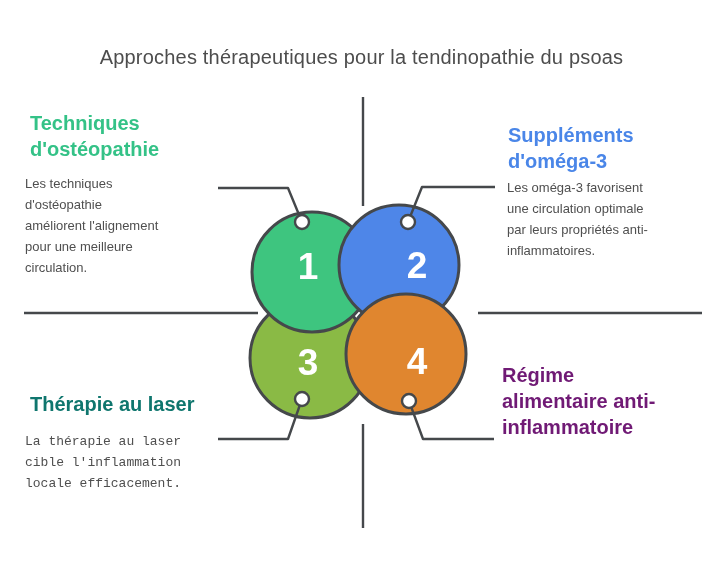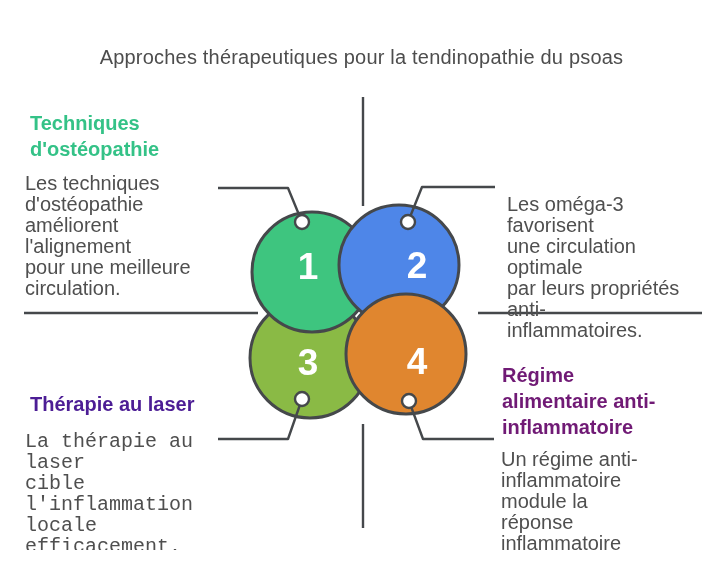--- a/index.html
+++ b/index.html
@@ -8,21 +8,21 @@
     font-family:"Liberation Sans", sans-serif;
   }
   .title{
     position:absolute;left:0;right:0;top:46px;text-align:center;
     font-size:20px;font-weight:400;letter-spacing:.2px;
   }
   .label{
     position:absolute;font-size:20px;font-weight:700;line-height:26px;white-space:pre-line;
   }
   .desc{
-    position:absolute;font-size:20px;font-weight:400;line-height:21px;white-space:pre-line;
+    position:absolute;font-size:13px;font-weight:400;line-height:21px;white-space:pre-line;
   }
   .align-right{text-align:left;}
   .align-left{text-align:left;}
   svg{position:absolute;left:0;top:0;}
   .divider{stroke:#45484b;stroke-width:2.4;}
   .connector{stroke:#45484b;stroke-width:2.4;fill:none;stroke-linejoin:round;}
   .bubble{stroke:#45484b;stroke-width:3;}
   .ring{fill:#ffffff;stroke:#45484b;stroke-width:2.4;}
   .stepnum{font-family:"Liberation Sans",sans-serif;font-size:37px;font-weight:700;text-anchor:middle;}
 </style>
@@ -62,31 +62,29 @@
   </svg>
 
   <div class="label align-right" style="left: 30px; top: 110px; width: 188px; color: rgb(52, 194, 135);">Techniques
 d'ostéopathie</div>
   <div class="desc align-right" style="left: 25px; top: 173px; width: 189px; color: rgb(79, 79, 79);">Les techniques
 d'ostéopathie
 améliorent l'alignement
 pour une meilleure
 circulation.</div>
 
-  <div class="desc align-left" style="left: 507px; top: 177px; width: 185px; color: rgb(79, 79, 79); margin-top: 17px;">Les oméga-3 favorisent
+  <div class="label align-left" style="left: 508px; top: 122px; width: 180px; color: rgb(74, 134, 232);">Suppléments
+d'oméga-3</div>
+  <div class="desc align-left" style="left: 507px; top: 177px; width: 185px; color: rgb(79, 79, 79);">Les oméga-3 favorisent
 une circulation optimale
 par leurs propriétés anti-
 inflammatoires.</div>
 
-  <div class="label align-right" style="left: 30px; top: 391px; width: 188px; color: #4c1d95;">Thérapie au laser</div>
+  <div class="label align-right" style="left: 30px; top: 391px; width: 188px; color: #0f766e;">Thérapie au laser</div>
   <div class="desc align-right" style="left: 25px; top: 431px; width: 189px; color: rgb(79, 79, 79); font-family: Liberation Mono, monospace;">La thérapie au laser
 cible l'inflammation
 locale efficacement.</div>
 
   <div class="label align-left" style="left: 502px; top: 362px; width: 190px; color: #701a75;">Régime
 alimentaire anti-
 inflammatoire</div>
-  <div class="desc align-left" style="left: 501px; top: 449px; width: 190px; color: rgb(79, 79, 79);">Un régime anti-
-inflammatoire module la
-réponse inflammatoire
-globale.</div>
 
 </div>
 
 </body></html>

